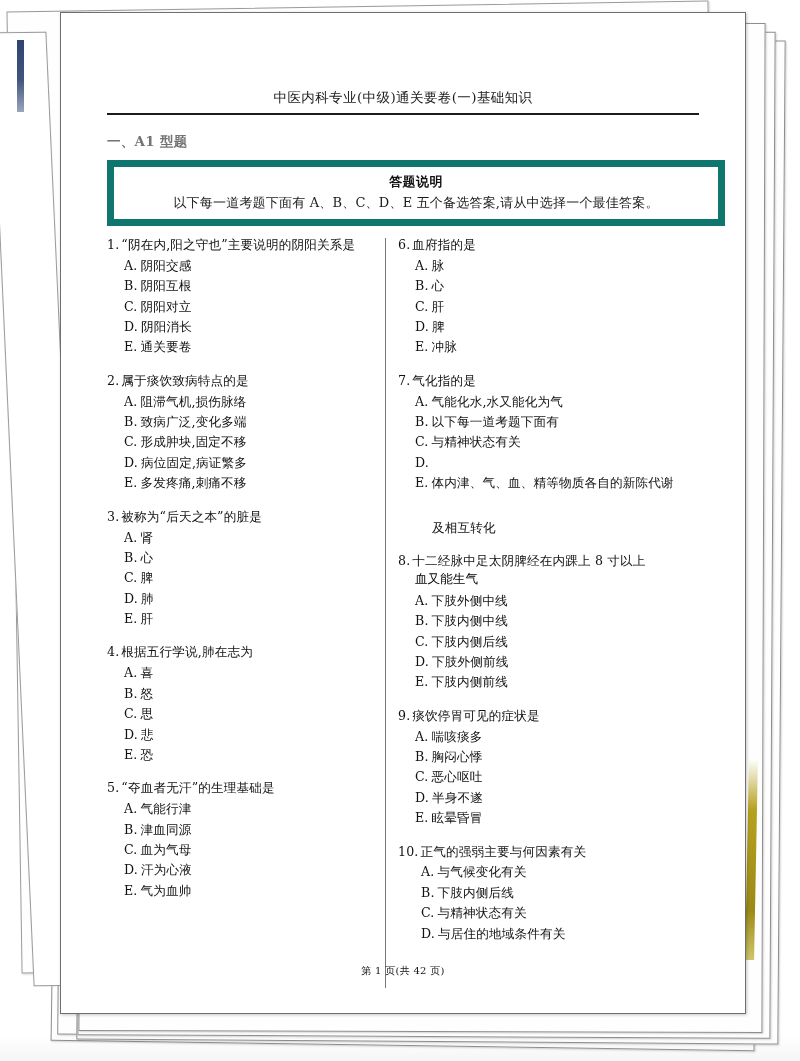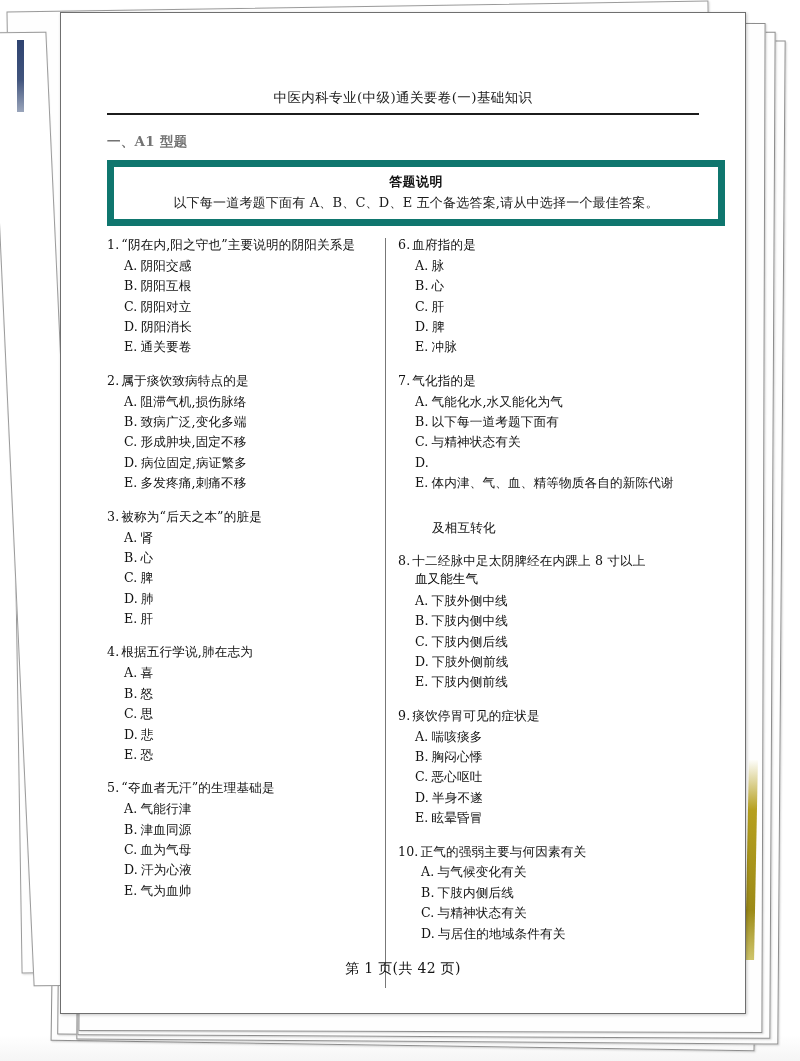--- a/index.html
+++ b/index.html
@@ -209,21 +209,21 @@
   
   .q-wide .q-options li { padding-left: 23px; }
 
   
   .page-footer {
     position: absolute;
     left: 0;
     bottom: 35px;
     width: 684px;
     text-align: center;
-    font-size: 14px;
+    font-size: 10px;
     color: #141414;
     letter-spacing: 0.3px;
   }
 
   
   .scan-shade {
     position: absolute;
     left: 0; bottom: 0; width: 800px; height: 26px;
     background: linear-gradient(to bottom, rgba(255,255,255,0) 0%, rgba(160,160,160,0.10) 100%);
     pointer-events: none;

